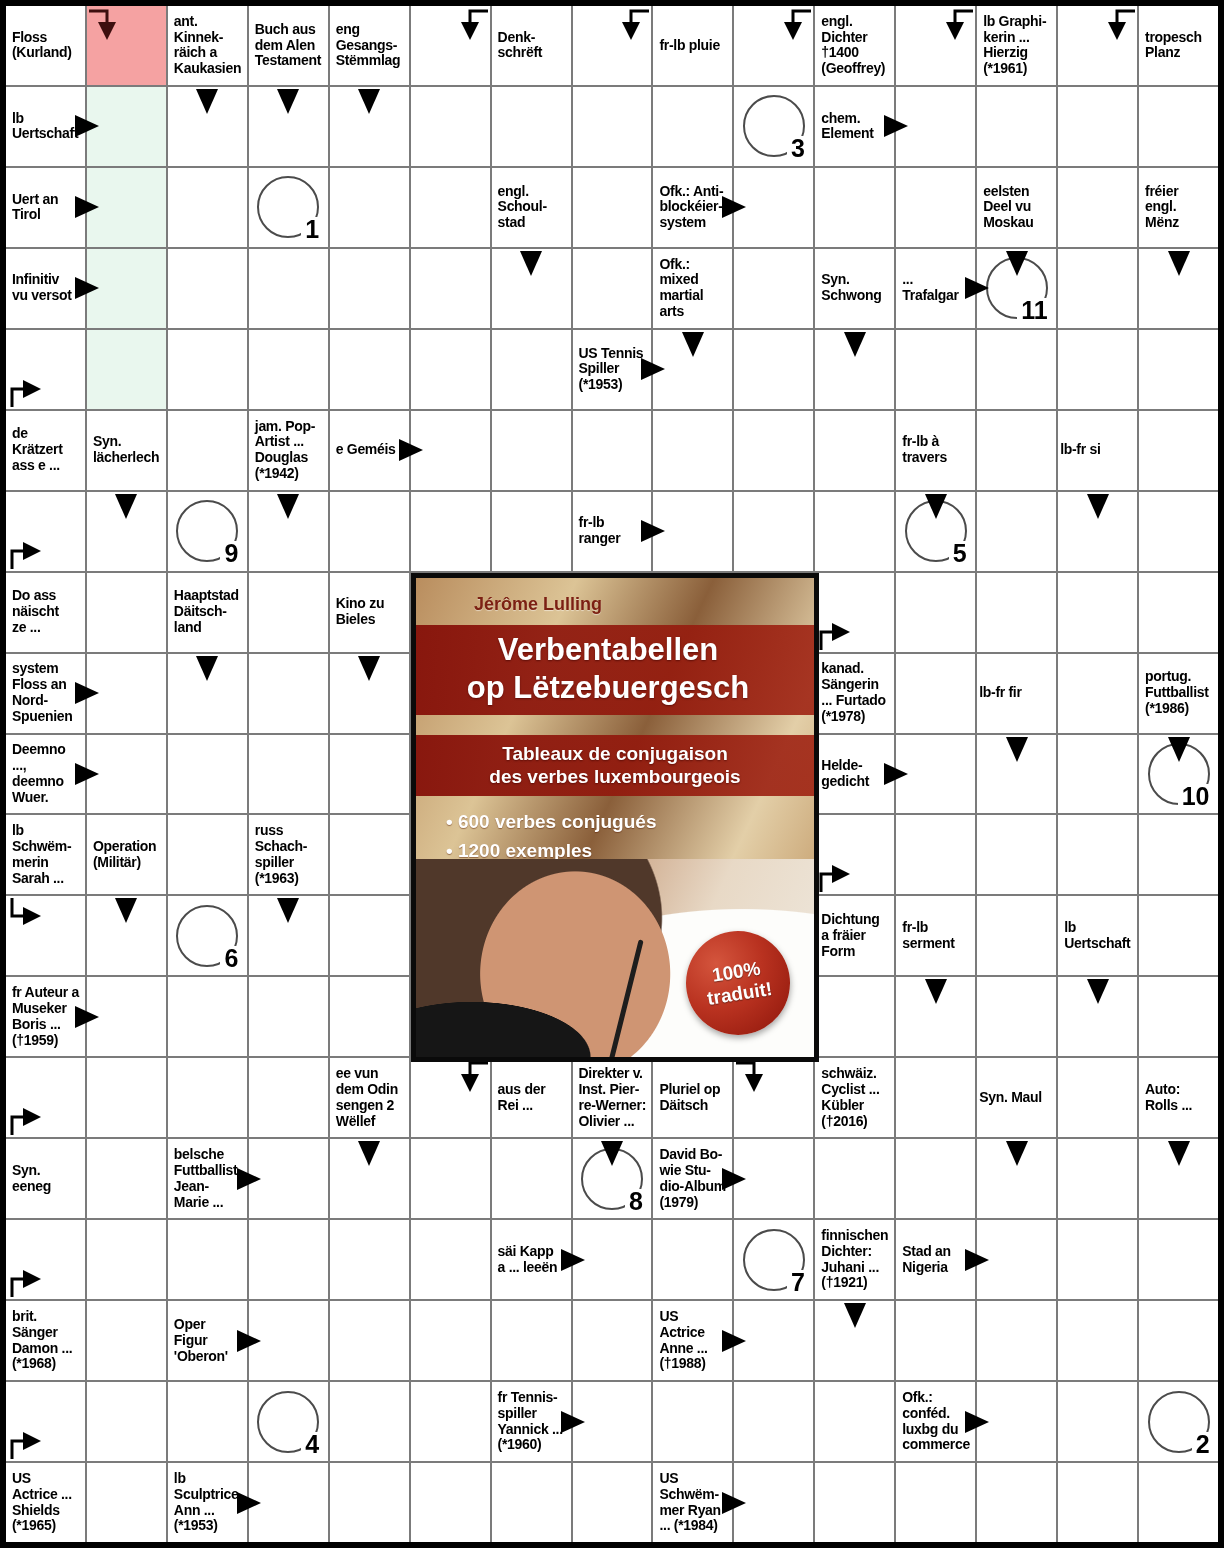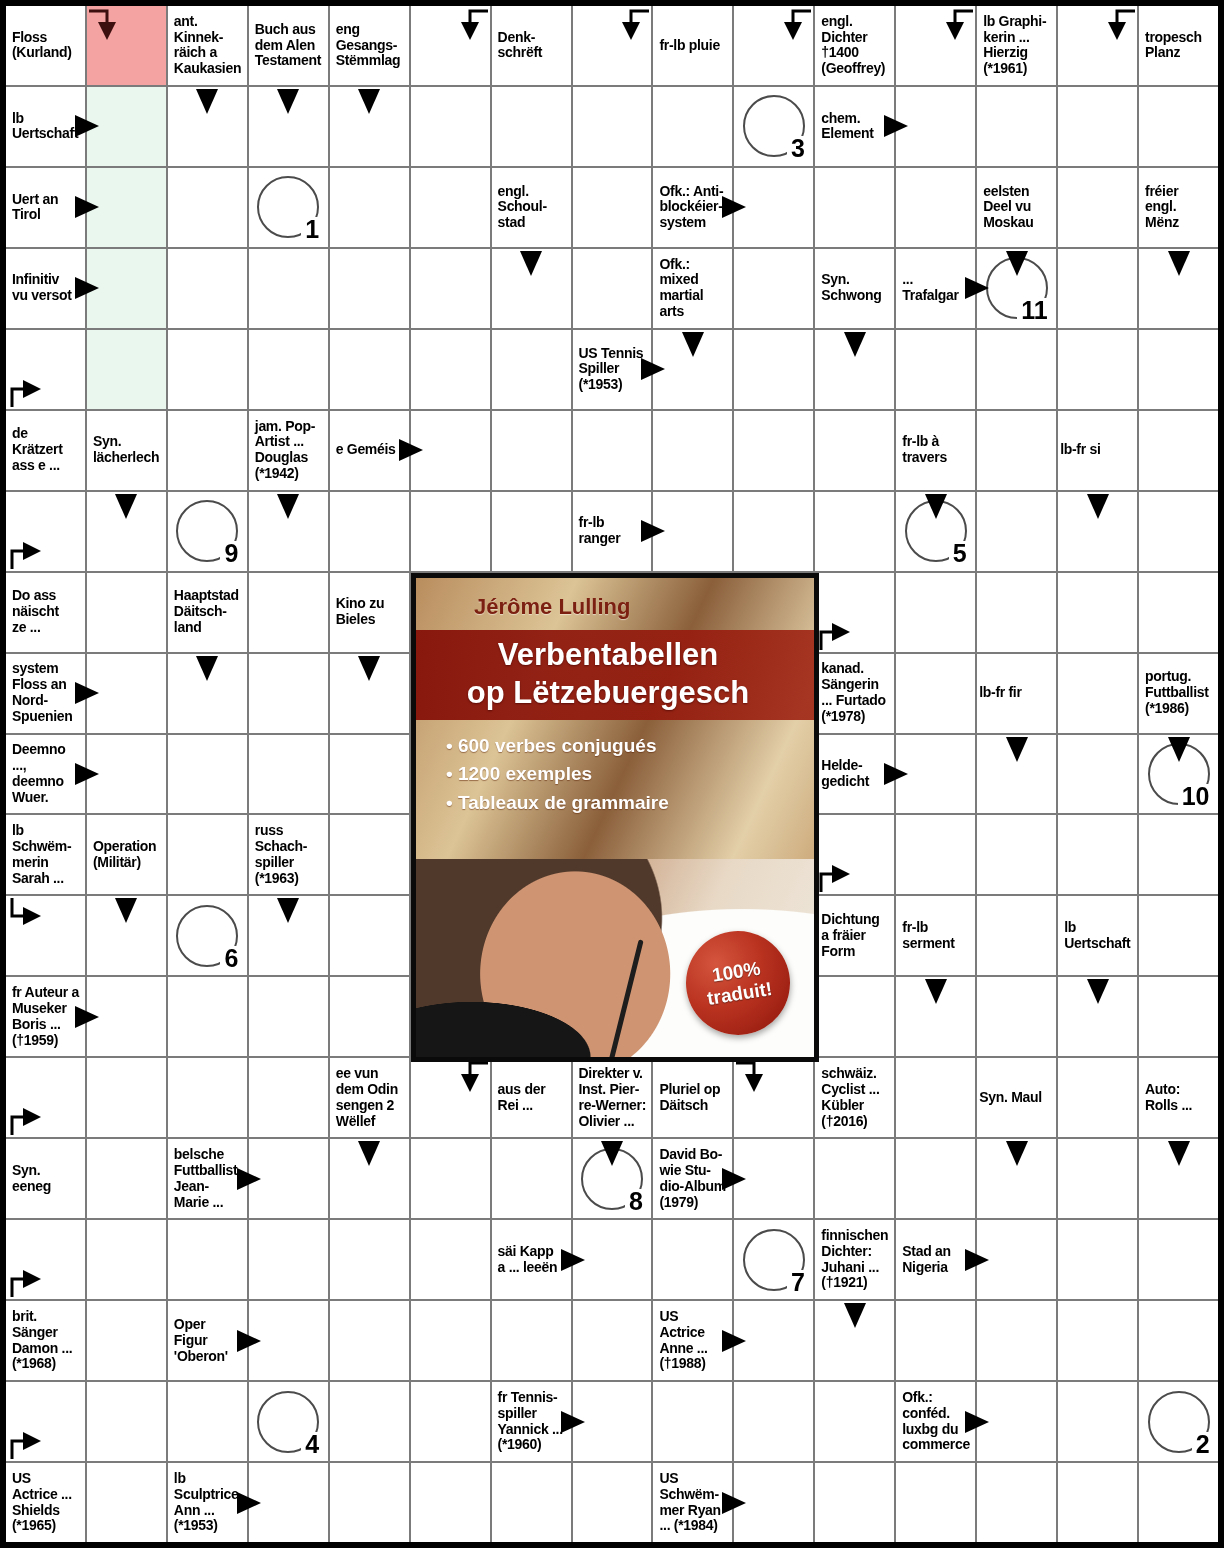--- a/index.html
+++ b/index.html
@@ -50,21 +50,21 @@
   }
   
   .book{
     position:absolute; z-index:20;
     left:405px; top:567px; width:408px; height:489px;
     border:5px solid #0a0a0a;
     background:linear-gradient(115deg,#b98d5e 0%,#dcc496 26%,#8a5f3a 48%,#e3cfa8 72%,#b5854f 100%);
     display:flex; flex-direction:column;
   }
   .book-author{
-    margin:16px 0 0 58px; font-size:22px; font-weight:bold; color:#7c2012;
+    margin:16px 0 0 58px; font-size:18px; font-weight:bold; color:#7c2012;
     text-shadow:0 1px 1px rgba(255,255,255,.5);
   }
   .book-title{
     margin-top:10px; padding:6px 14px 8px 0; text-align:center;
     background:linear-gradient(90deg, rgba(134,18,10,.96), rgba(158,32,16,.88));
     color:#fff; font-weight:bold; font-size:31px; line-height:1.22; white-space:pre-line;
     text-shadow:0 1px 2px rgba(60,0,0,.6);
   }
   .book-subtitle{
     margin-top:20px; padding:7px 10px; text-align:center;
@@ -831,20 +831,22 @@
       <div class="cell"></div>
       <div class="cell"></div>
       <div class="cell"></div>
       <div class="cell"></div>
     </div>
 
   <div class="book">
     <div class="book-author">Jérôme Lulling</div>
     <div class="book-title">Verbentabellen
 op Lëtzebuergesch</div>
+    <div class="book-subtitle">Tableaux de conjugaison
+des verbes luxembourgeois</div>
     <div class="book-bullets">• 600 verbes conjugués
 • 1200 exemples
 • Tableaux de grammaire</div>
     <div class="book-photo">
       <div class="pen"></div>
       <div class="badge">100%
 traduit!</div>
     </div>
   </div>
 </div>

